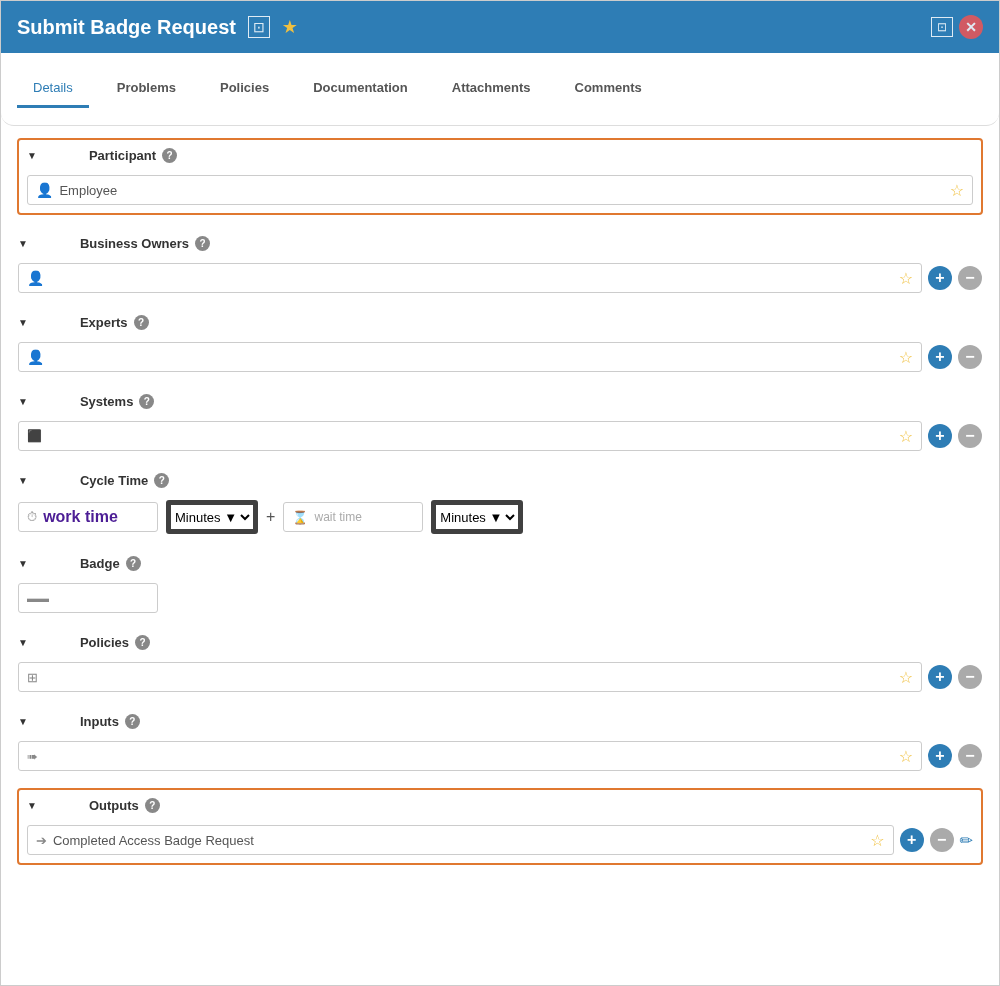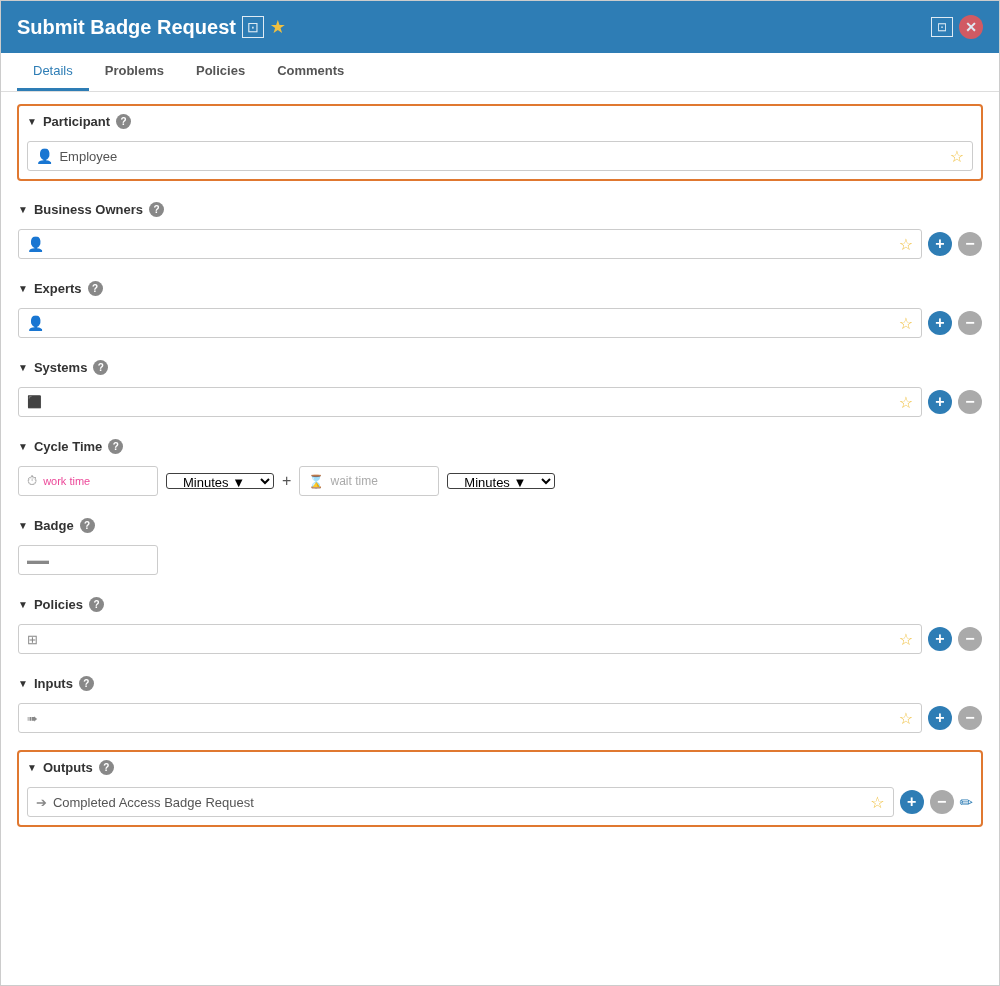--- a/index.html
+++ b/index.html
@@ -20,21 +20,21 @@
       background: #2e7db5;
       padding: 10px 16px;
       display: flex;
       align-items: center;
       justify-content: space-between;
       min-height: 52px;
     }
     .header-left {
       display: flex;
       align-items: center;
-      gap: 6px;
+      gap: 12px;
     }
     .header-title {
       color: #fff;
       font-size: 20px;
       font-weight: bold;
     }
     .header-icon-window {
       color: #fff;
       font-size: 14px;
       cursor: pointer;
@@ -73,22 +73,23 @@
       justify-content: center;
       font-weight: bold;
       font-size: 14px;
     }
 
     
     .tabs {
       background: #fff;
       border-bottom: 1px solid #ddd;
       display: flex;
-      padding: 0 16px;
-      gap: 0;
+      padding: 17px 16px;
+      gap: 12px;
+      border-radius: 13px;
     }
     .tab {
       padding: 10px 16px;
       cursor: pointer;
       color: #555;
       font-size: 13px;
       border-bottom: 3px solid transparent;
       white-space: nowrap;
       font-weight: bold;
     }
@@ -138,20 +139,21 @@
       display: flex;
       align-items: center;
       gap: 6px;
       margin-bottom: 8px;
       padding: 4px 0;
     }
     .section-title {
       font-weight: bold;
       font-size: 13px;
       color: #333;
+      margin-left: 46px;
     }
     .section-toggle {
       color: #333;
       font-size: 10px;
       cursor: pointer;
     }
     .help-icon {
       color: #aaa;
       font-size: 12px;
       cursor: pointer;
@@ -240,24 +242,24 @@
       border-radius: 3px;
       padding: 4px 8px;
       height: 30px;
       display: flex;
       align-items: center;
       background: #fff;
       gap: 6px;
       min-width: 140px;
     }
     .cycle-select {
-      border: 1px solid #404040;
+      border: 5px solid #404040;
       border-radius: 3px;
-      height: 16px;
-      padding: 0 12px;
+      height: 34px;
+      padding: 0 0;
       font-size: 13px;
       background: #fff;
       cursor: pointer;
     }
     .plus-text {
       font-size: 16px;
       color: #555;
     }
 
     
@@ -294,20 +296,22 @@
     <div class="header-right">
       <span class="header-btn header-btn-expand">⊡</span>
       <span class="header-btn header-btn-close">✕</span>
     </div>
   </div>
 
   <div class="tabs">
     <div class="tab active">Details</div>
     <div class="tab">Problems</div>
     <div class="tab">Policies</div>
+    <div class="tab">Documentation</div>
+    <div class="tab">Attachments</div>
     <div class="tab">Comments</div>
   </div>
 
   <div class="main-content">
     <div class="scrollable-area">
 
       <div class="section highlighted">
         <div class="section-header">
           <span class="section-toggle">▼</span>
           <span class="section-title">Participant</span>
@@ -376,21 +380,21 @@
 
       <div class="section">
         <div class="section-header">
           <span class="section-toggle">▼</span>
           <span class="section-title">Cycle Time</span>
           <span class="help-icon">?</span>
         </div>
         <div class="cycle-time-row">
           <div class="cycle-input-box">
             <span class="icon-gray" style="font-size:13px;">⏱</span>
-            <span style="color:#ec4899; font-size:11px;">work time</span>
+            <span style="color:#4c1d95; font-size:16px;font-weight:bold;">work time</span>
           </div>
           <select class="cycle-select">
             <option>Minutes ▼</option>
             <option>Hours</option>
             <option>Days</option>
           </select>
           <span class="plus-text">+</span>
           <div class="cycle-input-box">
             <span class="icon-gray" style="font-size:13px;">⌛</span>
             <span style="color:#aaa; font-size:12px;">wait time</span>

